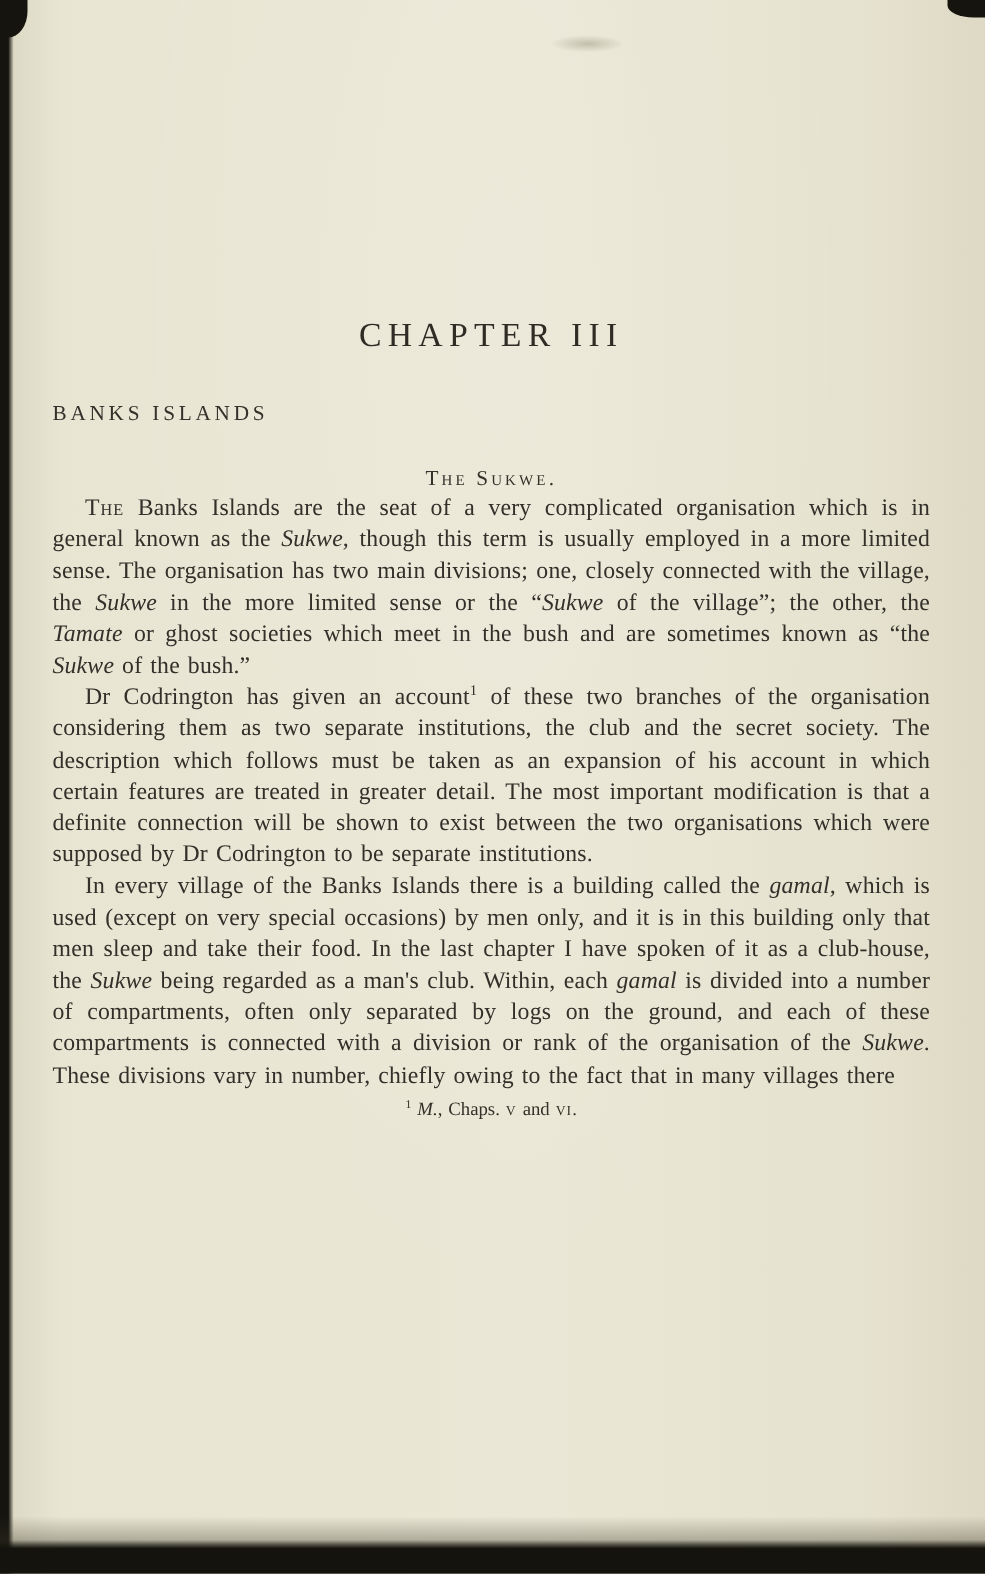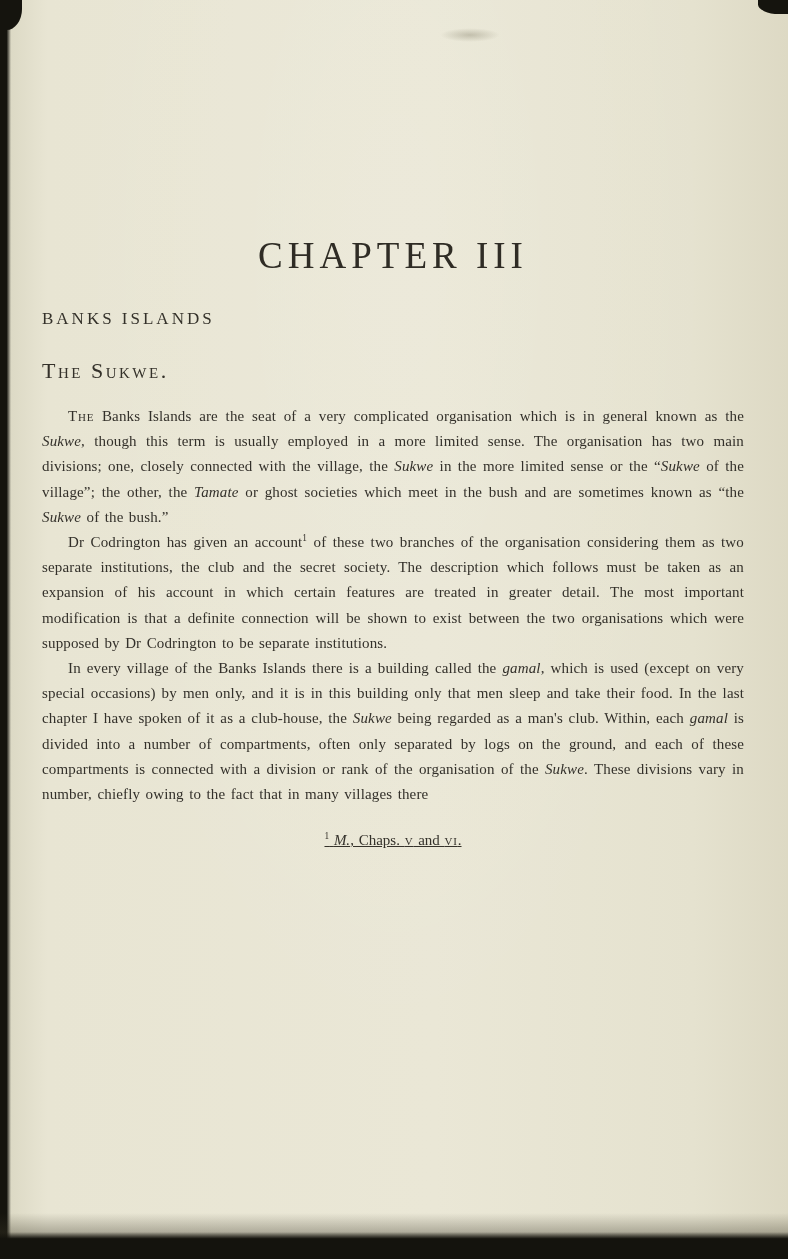--- a/index.html
+++ b/index.html
@@ -46,69 +46,67 @@
     border-radius: 50%;
   }
   
   .content {
     position: relative;
     box-sizing: border-box;
     padding: 240px 44px 0 42px;
     height: 100%;
   }
   h1.chapter {
-    margin: 0;
-    font-size: 37px;
+    margin: 12px;
+    font-size: 27px;
     font-weight: normal;
     letter-spacing: 5px;
     text-align: center;
     line-height: 32px;
     color: #2f2c25;
   }
   h2.section {
     margin: 37px 0 0 0;
     font-size: 17px;
     font-weight: normal;
     letter-spacing: 3px;
     text-align: left;
     line-height: 20px;
     color: #34312a;
   }
   h3.subsection {
     margin: 31px 0 0 0;
-    font-size: 22px;
+    font-size: 17px;
     font-weight: normal;
     font-variant: small-caps;
     letter-spacing: 2.5px;
-    text-align: left;
+    text-align: center;
     line-height: 22px;
     color: #34312a;
   }
   .body-text {
-    margin-top: 22px;
-    font-size: 15px;
+    font-size: 19px;
     line-height: 25.2px;
     text-align: justify;
     word-spacing: 1.5px;
     letter-spacing: 0.15px;
   }
   .body-text p {
     margin: 0;
     text-indent: 26px;
   }
   .seg-italic { font-style: italic; }
   .seg-smallcaps { font-variant: small-caps; letter-spacing: 0.8px; }
   .seg-sup { vertical-align: super; font-size: 0.62em; line-height: 0; }
   .footnote {
-    margin-top: 25px;
+    margin-top: 7px;
     font-size: 15px;
     text-align: center;
     word-spacing: 1px;
     color: #34312a;
-    text-decoration: underline;
   }
 </style>
 </head>
 <body>
 
 <div class="page">
   <div class="content">
     <h1 class="chapter">CHAPTER III</h1>
     <h2 class="section">BANKS ISLANDS</h2>
     <h3 class="subsection">The Sukwe.</h3>

